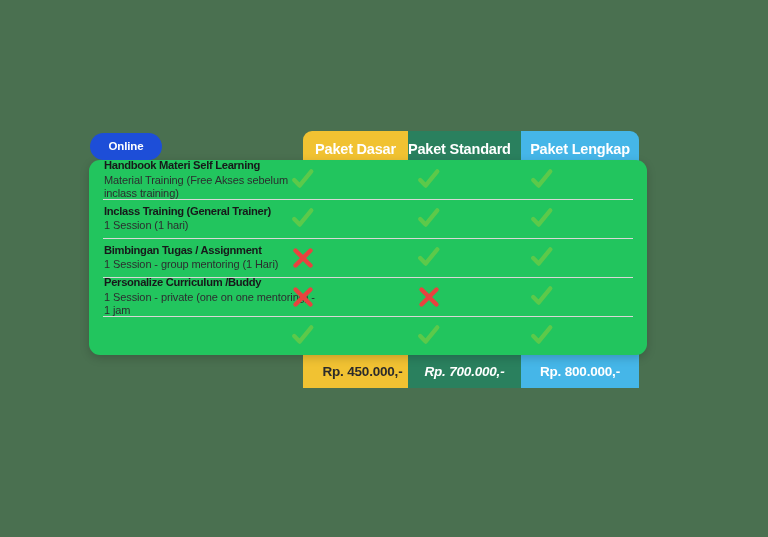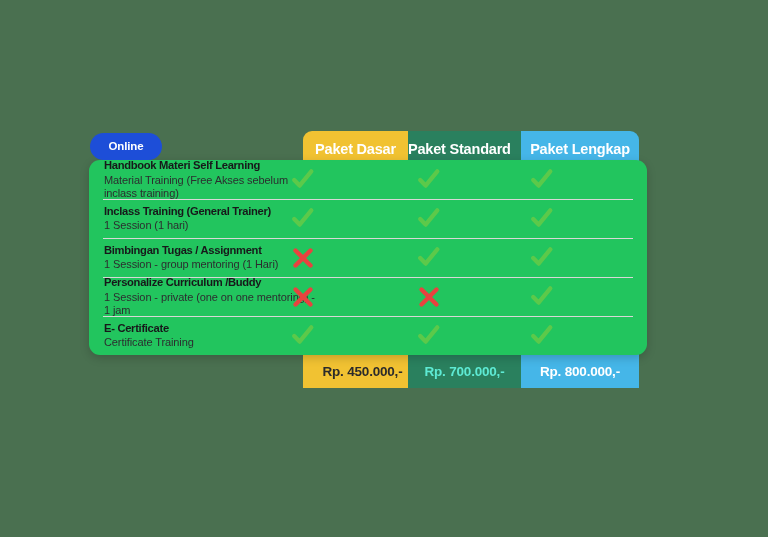--- a/index.html
+++ b/index.html
@@ -55,21 +55,21 @@
     height: 32px;
     line-height: 32px;
     text-align: center;
     z-index: 4;
     font-weight: bold;
     font-size: 13.5px;
     letter-spacing: -0.2px;
     white-space: nowrap;
   }
   .plan-price.c0 { left: 303px; width: 119px; color: #2b2b2b; }
-  .plan-price.c1 { left: 408px; width: 113px; color: #5eead4; }
+  .plan-price.c1 { left: 408px; width: 113px; color: #ffffff; font-style: italic; }
   .plan-price.c2 { left: 521px; width: 118px; color: #ffffff; }
 
   .price-cap {
     position: absolute;
     top: 356px;
     height: 32px;
     z-index: 3;
   }
   .price-cap.c0 { left: 303px; width: 105px; background: #f1c232; border-bottom-left-radius: 9px; }
   .price-cap.c1 { left: 408px; width: 113px; background: #2a805e; }
@@ -264,24 +264,20 @@
         </div>
       <div class="mark m2">
           <svg width="26" height="26" viewBox="0 0 26 26" aria-hidden="true">
             <path d="M4.2 13.1 L9.6 18.6 L21.3 4.4" fill="none" stroke="#5cc94a" stroke-width="4.3" stroke-linecap="round" stroke-linejoin="round"></path>
           </svg>
         </div>
     </div>
 
     <div class="feat-row">
       <div class="row-sep"></div>
-      <div class="feat-text">
-        <div class="feat-title">E- Certificate</div>
-        <div class="feat-sub">Certificate Training</div>
-      </div>
       <div class="mark m0">
           <svg width="26" height="26" viewBox="0 0 26 26" aria-hidden="true">
             <path d="M4.2 13.1 L9.6 18.6 L21.3 4.4" fill="none" stroke="#5cc94a" stroke-width="4.3" stroke-linecap="round" stroke-linejoin="round"></path>
           </svg>
         </div>
       <div class="mark m1">
           <svg width="26" height="26" viewBox="0 0 26 26" aria-hidden="true">
             <path d="M4.2 13.1 L9.6 18.6 L21.3 4.4" fill="none" stroke="#5cc94a" stroke-width="4.3" stroke-linecap="round" stroke-linejoin="round"></path>
           </svg>
         </div>

